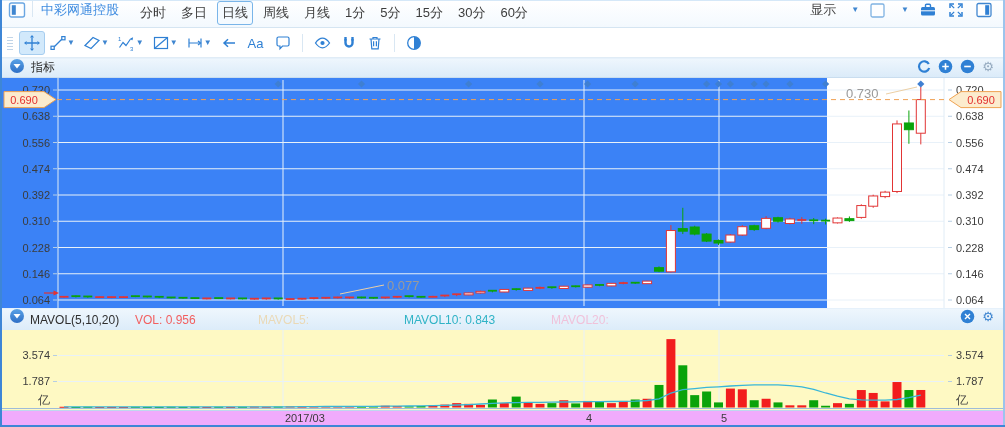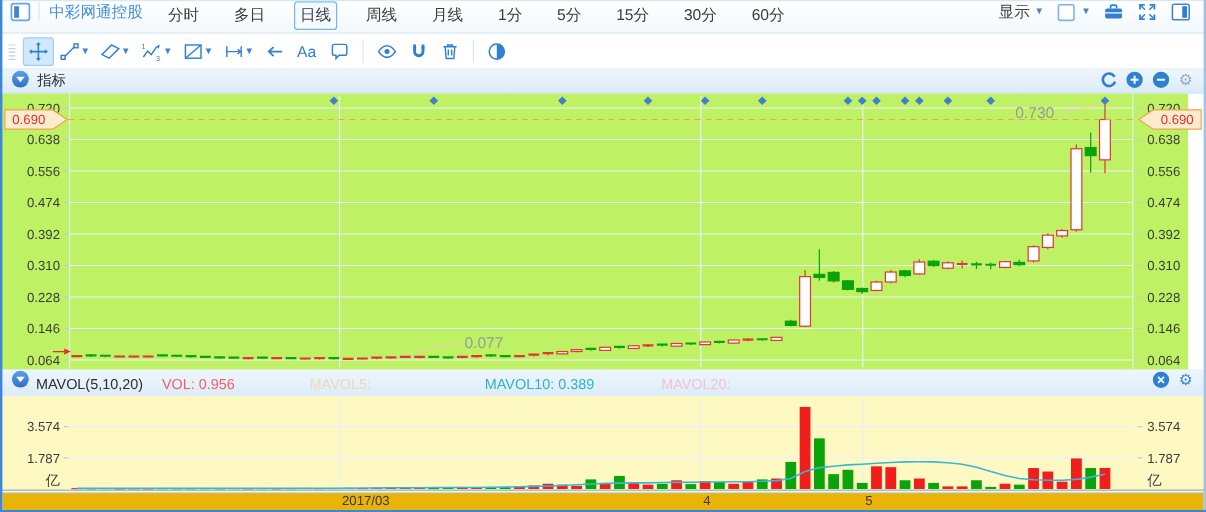--- a/index.html
+++ b/index.html
@@ -8,47 +8,47 @@
   .edge{position:absolute;z-index:40}
   .edge-left{left:0;top:0;width:2px;height:100%;background:#3e86d6}
   .edge-right{right:0;top:0;width:2px;height:100%;background:#9cc4ec}
   .edge-bottom{left:0;bottom:0;width:100%;height:2px;background:#3e86d6}
   .edge-top{left:0;top:0;width:100%;height:1px;background:#d5e8f8}
 
   .topbar{position:absolute;top:1px;left:2px;right:2px;height:27px;display:flex;align-items:flex-start;
     background:linear-gradient(#ffffff,#f3f9fe);border-bottom:1px solid #d5e5f2;padding:0 10px 0 6px;font-size:13px}
   .tb-sep{width:1px;height:16px;background:#d9e7f3;margin:0 8px 0 6px}
   .symbol{color:#3f8ce0}
-  .periods{display:flex;gap:19px;margin-left:16px;align-items:center}
+  .periods{display:flex;gap:5px;margin-left:16px;align-items:center}
   .period{color:#3c3c3c;padding:3px 5px;cursor:default;white-space:nowrap}
   .period.active{border:1px solid #79b5e9;border-radius:3px;background:#f4faff;padding:2px 4px}
   .topbar-right{margin-left:auto;display:flex;align-items:center;gap:10px;color:#444}
-  .dd{display:flex;align-items:center;gap:4px}
+  .dd{display:flex;align-items:center;gap:15px}
   .caret{color:#3f86d0;font-size:8px;line-height:1}
 
   .drawbar{position:absolute;top:29px;left:2px;right:2px;height:29px;background:#fff;border-bottom:1px solid #e0ecf6;
     display:flex;align-items:center;padding-left:3px}
   .tool{display:flex;align-items:center;padding:2px 3px;border-radius:3px;border:1px solid transparent}
   .tool.selected{background:#d2e9fb;border:1px solid #a6cdef}
   .sep{width:1px;height:18px;background:#d9e7f3;margin:0 6px}
 
   .ph{position:absolute;left:2px;right:2px;display:flex;align-items:flex-start;font-size:12px;
     background:linear-gradient(#eef6fd,#dbebf9);border-bottom:1px solid #c9ddef;border-top:1px solid #e6f1fb}
   .ind-header{top:58px;height:20px}
   .mavol-header{top:308px;height:24px}
   .circle-btn{width:14px;height:14px;border-radius:50%;background:linear-gradient(#5aa2e6,#2e6fc6);
     display:inline-flex;align-items:center;justify-content:center;margin:0 7px 0 8px;flex:0 0 auto}
   .ph-title{color:#2e2e2e}
   .ph-right{margin-left:auto;display:flex;align-items:center;gap:7px;padding-right:9px}
   .gear{font-size:13px;line-height:1}
   .mavol-header span.abs{position:absolute;top:0;line-height:22px;white-space:nowrap}
 
-  .main-chart{position:absolute;top:78px;left:0;width:990px;height:230px;background:#bef264}
+  .main-chart{position:absolute;top:78px;left:0;width:827px;height:230px;background:#3b82f6}
   .vol-chart{position:absolute;top:330px;left:0;width:1005px;height:80px;background:#fef9c3}
-  .date-axis{position:absolute;top:410px;left:2px;right:2px;height:15px;background:#eab308;border-top:1px solid #bed8ee;
+  .date-axis{position:absolute;top:410px;left:2px;right:2px;height:15px;background:#f0abfc;border-top:1px solid #bed8ee;
     font-size:11px;color:#3a3a3a}
   .date-label{position:absolute;top:1px;line-height:13px}
   svg{display:block}
   text{font-family:"Liberation Sans","DejaVu Sans",sans-serif}
 </style>
 </head>
 <body>
 
 <div class="window">
   <div class="edge edge-top"></div>
@@ -461,21 +461,21 @@
 
   <div class="ph mavol-header">
     <span class="circle-btn">
       <svg width="10" height="10" viewBox="0 0 10 10">
           <polygon points="1.5,3 8.5,3 5,7.5" fill="#fff"></polygon>
         </svg>
     </span>
     <span class="abs" style="left:28px;color:#2e2e2e">MAVOL(5,10,20)</span>
     <span class="abs" style="left:133px;color:#f25f5f">VOL: 0.956</span>
     <span class="abs" style="left:256px;color:#ead9b6">MAVOL5:</span>
-    <span class="abs" style="left:402px;color:#2fb3c6">MAVOL10: 0.389</span>
+    <span class="abs" style="left:402px;color:#2fb3c6">MAVOL10: 0.843</span>
     <span class="abs" style="left:549px;color:#f0c2da">MAVOL20:</span>
     <span class="ph-right">
       <span>
         <svg width="15" height="15" viewBox="0 0 15 15">
             <circle cx="7.5" cy="7.5" r="6.8" fill="#2f80d4"></circle>
             <path d="M5 5l5 5M10 5l-5 5" stroke="#fff" stroke-width="1.4"></path>
           </svg>
       </span>
       <span class="gear" style="color:#3f86d0">⚙</span>
     </span>

